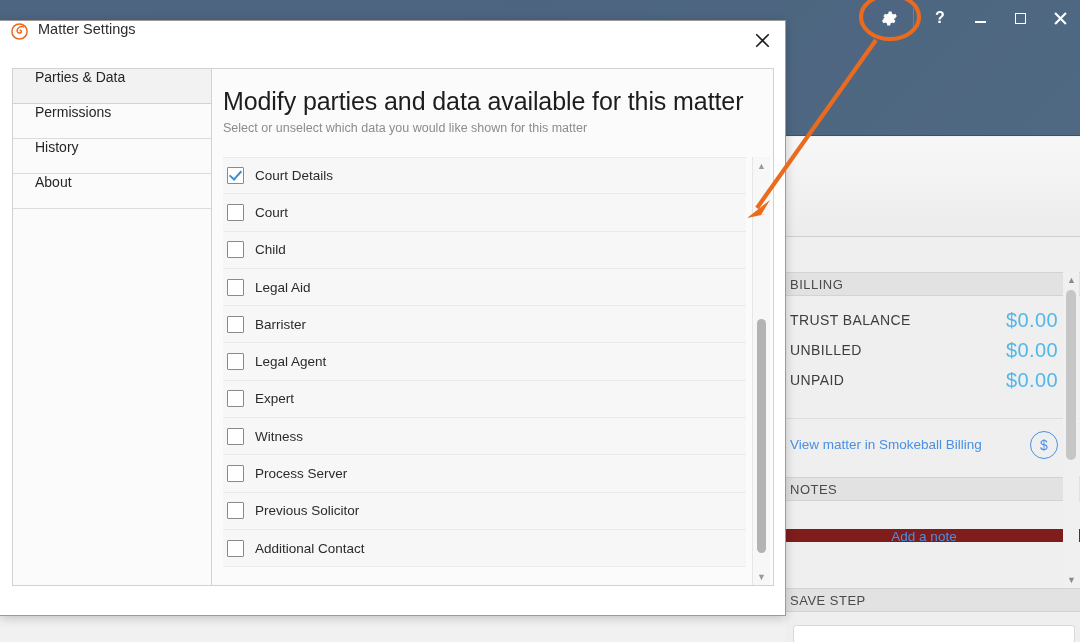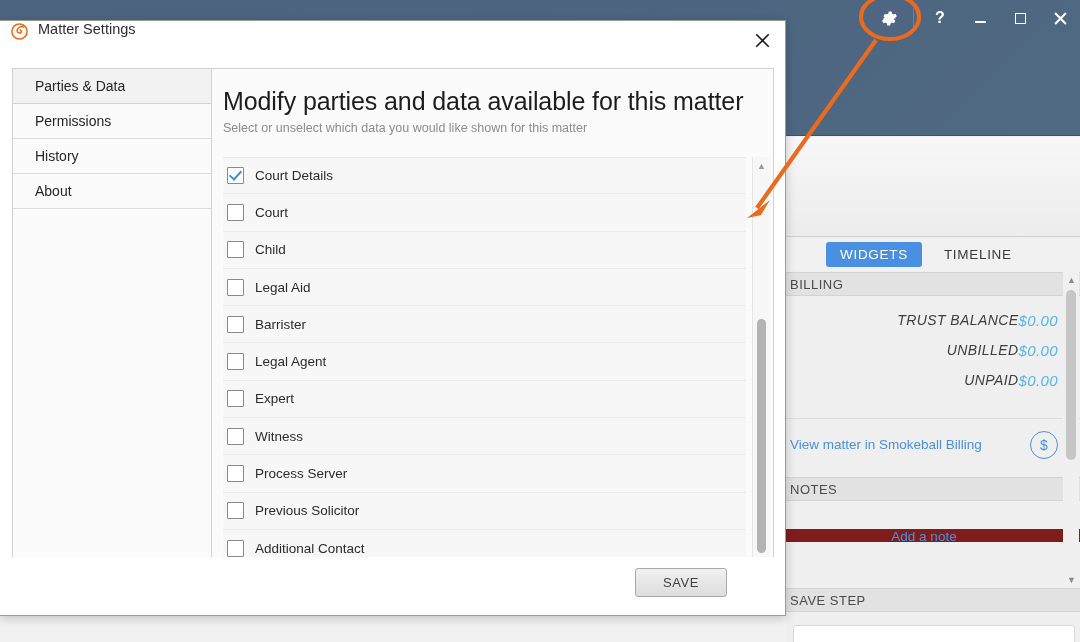--- a/index.html
+++ b/index.html
@@ -98,28 +98,27 @@
     display: flex; align-items: center;
     padding-left: 4px;
   }
   .billing-rows {
     position: absolute; left: 786px; top: 305px;
     width: 294px;
     background: #efefef;
   }
   .brow {
     height: 30px;
-    display: flex; align-items: center; justify-content: flex-end;
+    display: flex; align-items: center; justify-content: space-between;
     padding: 0 22px 0 4px;
     font-size: 14px;
     color: #3d3d3d;
     letter-spacing: 0.4px;
-    font-style: italic;
-  }
-  .brow .amt { color: #53b7e8; font-size: 15px; }
+  }
+  .brow .amt { color: #53b7e8; font-size: 20px; }
   .bg-viewmatter {
     position: absolute; left: 786px; top: 418px;
     width: 294px; height: 52px;
     display: flex; align-items: center; justify-content: space-between;
     padding: 0 22px 0 4px;
     box-sizing: border-box;
     border-top: 1px solid #dddddd;
     font-size: 13.5px;
     color: #4a90e2;
     background: #efefef;
@@ -221,21 +220,21 @@
     display: flex;
   }
   .side-nav {
     width: 199px;
     border-right: 1px solid #d2d2d2;
     box-sizing: border-box;
     background: #fbfbfb;
   }
   .side-item {
     height: 35px;
-    display: flex; align-items: center;
+    display: flex; align-items: flex-start;
     padding-left: 22px;
     font-size: 14px;
     color: #262626;
     border-bottom: 1px solid #dcdcdc;
     box-sizing: border-box;
     background: #fbfbfb;
   }
   .side-item.selected { background: #f2f2f2; border-bottom-color: #d2d2d2; }
 
   .content-pane {
@@ -384,24 +383,20 @@
           <svg width="13" height="13" viewBox="0 0 12 12">
             <path d="M1 1 L11 11 M11 1 L1 11" stroke="#ffffff" stroke-width="2" fill="none"></path>
           </svg>
         </div>
       </div>
     </div>
 
     <div class="bg-right-panel"></div>
     <div class="bg-toolbar-row"></div>
 
-    <div class="tabs-row">
-      <div class="tab-pill">WIDGETS</div>
-      <div class="tab-plain">TIMELINE</div>
-    </div>
 
     <div class="sect-header" style="top:272px;">BILLING</div>
 
     <div class="billing-rows">
       <div class="brow">
         <span>TRUST BALANCE</span>
         <span class="amt">$0.00</span>
       </div>
       <div class="brow">
         <span>UNBILLED</span>
@@ -532,23 +527,20 @@
 
           <div class="dlg-scrollbar">
             <div class="sb-arrow up">▲</div>
             <div class="sb-thumb"></div>
             <div class="sb-arrow down">▼</div>
           </div>
         </div>
       </section>
     </div>
 
-    <div class="dlg-footer">
-      <div class="save-btn">SAVE</div>
-    </div>
   </div>
 
   <svg class="annot">
     <ellipse cx="890" cy="17" rx="29" ry="22" fill="none" stroke="#ea6a1e" stroke-width="4.2"></ellipse>
     <line x1="876" y1="40" x2="757" y2="208" stroke="#ea6a1e" stroke-width="4.2"></line>
     <polygon points="747,218 770,200 761,215 767,214" fill="#ea6a1e"></polygon>
   </svg>
 
 </div>
 

